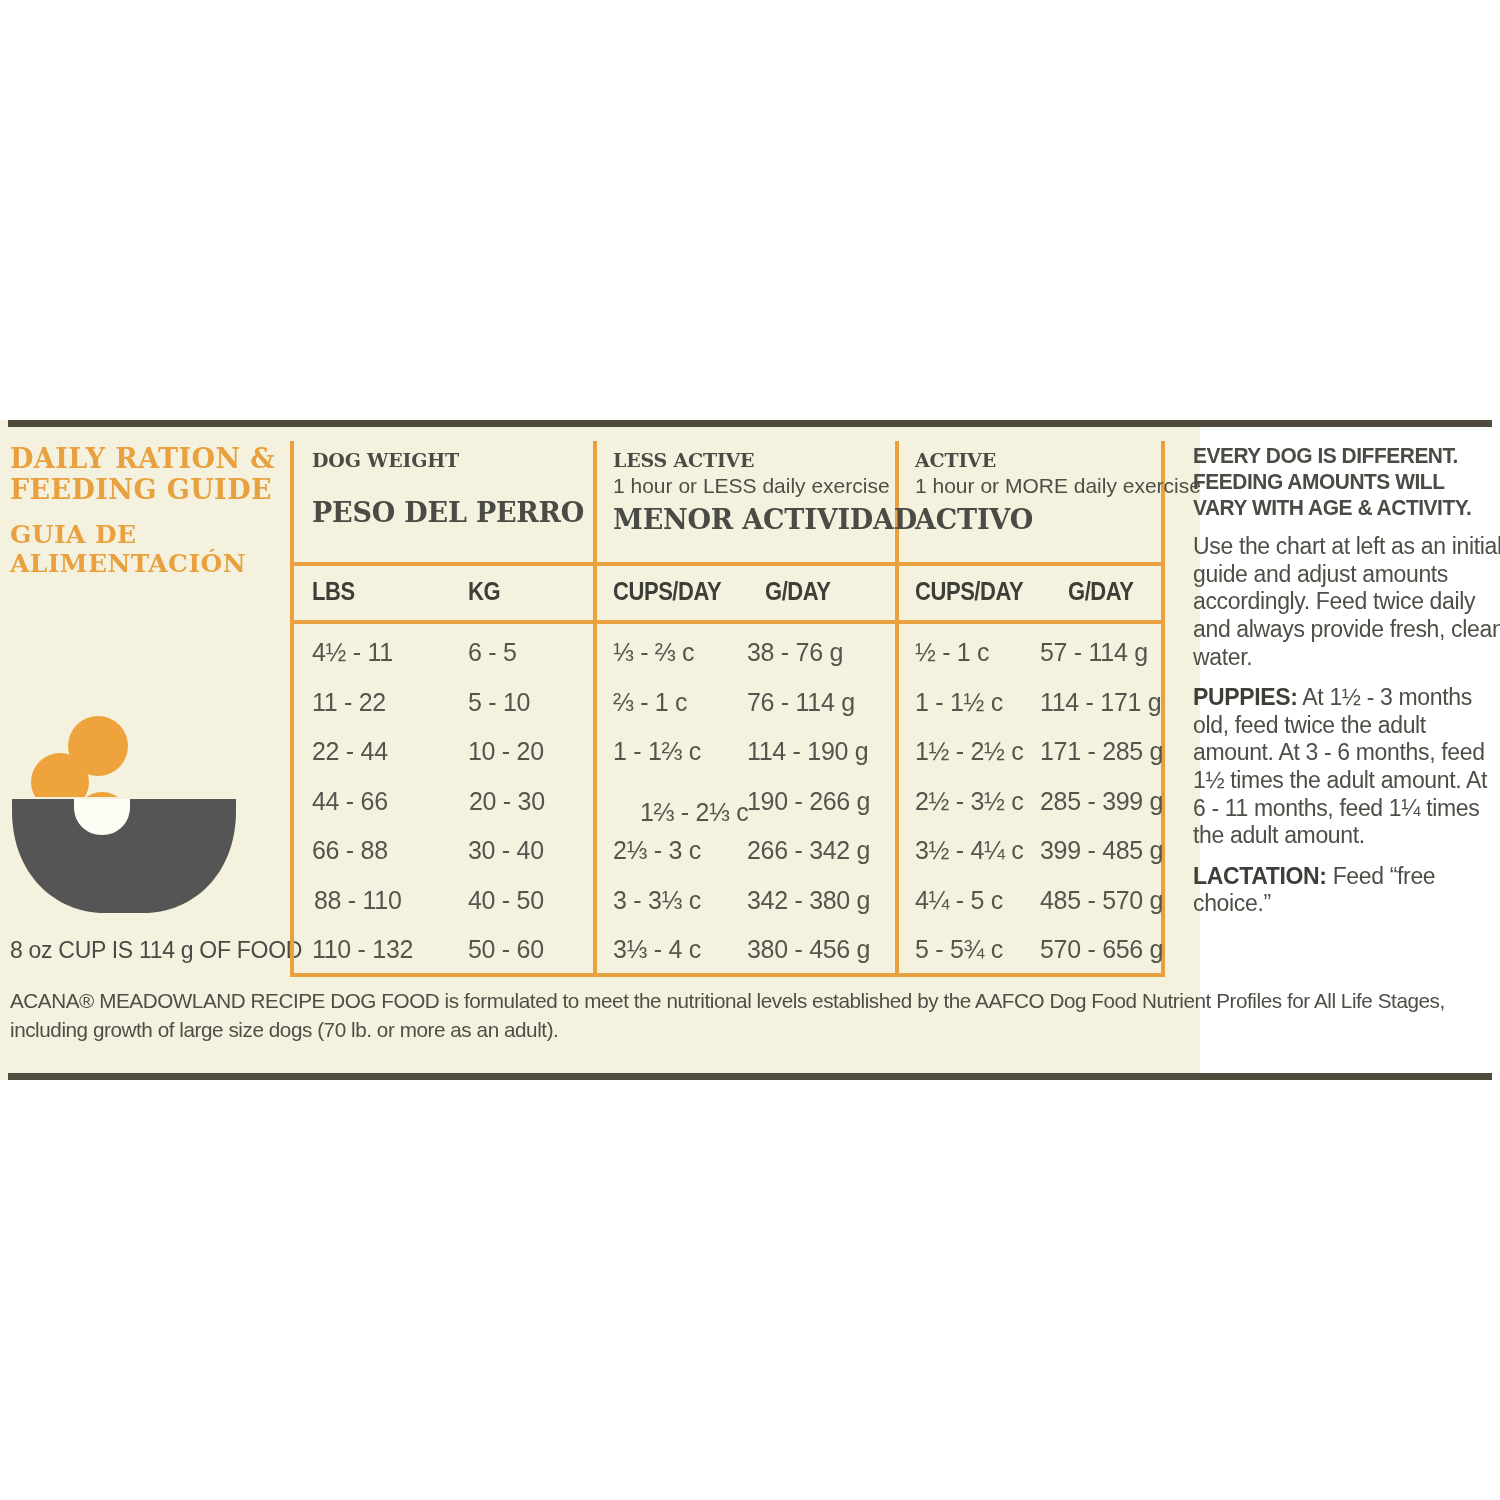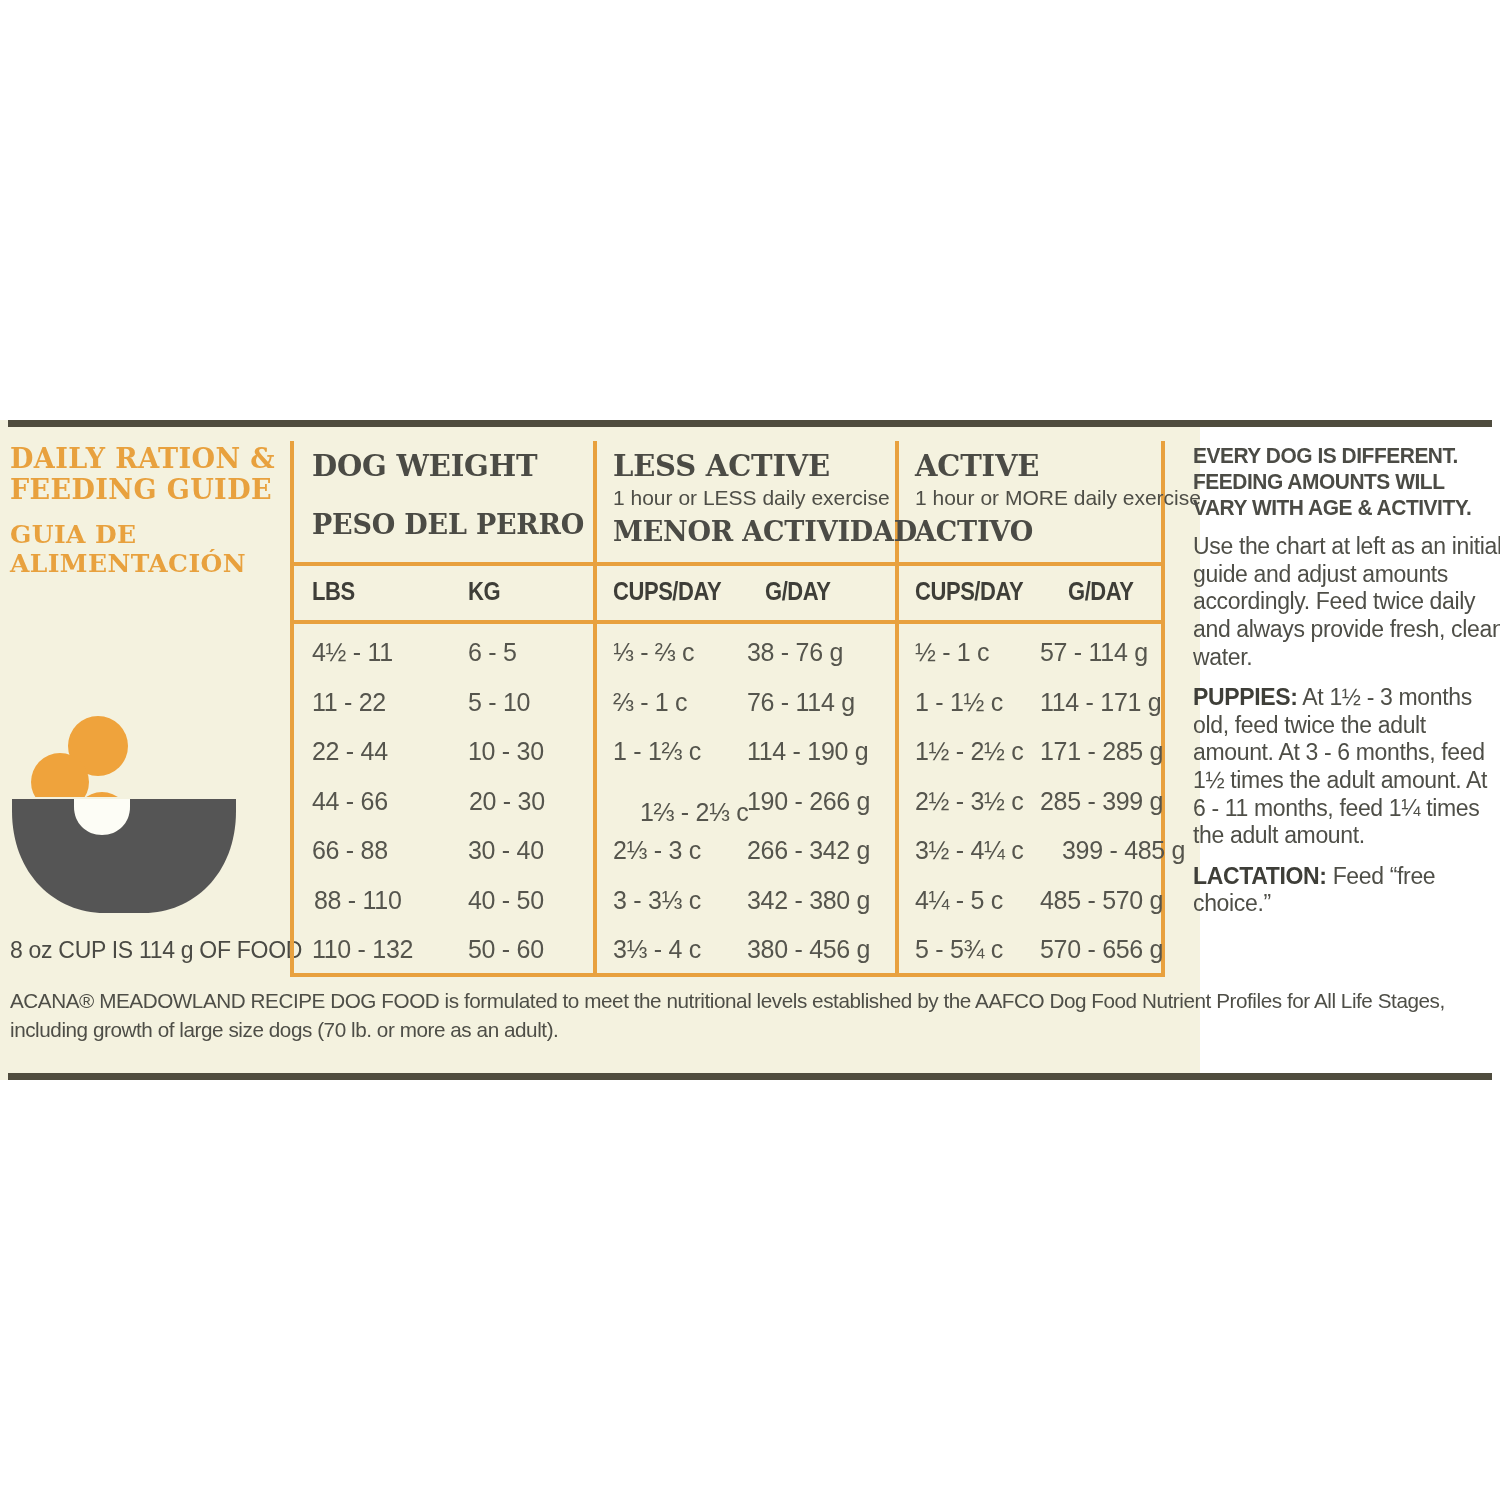--- a/index.html
+++ b/index.html
@@ -108,21 +108,21 @@
   }
 
   .colhead {
     position: absolute;
     top: 22px;
     color: #4B4B45;
   }
   .ch-main {
     font-family: "DejaVu Serif", serif;
     font-weight: bold;
-    font-size: 29px;
+    font-size: 19px;
     letter-spacing: -0.2px;
     white-space: nowrap;
   }
   .ch-sub {
     font-family: "Liberation Sans", sans-serif;
     font-size: 21px;
     color: #4E4E47;
     margin-top: 3px;
     white-space: nowrap;
   }
@@ -280,37 +280,37 @@
           <div class="cell" style="left: 457px; top: 211px;">38 - 76 g</div>
           <div class="cell" style="left: 625px; top: 211px;">½ - 1 c</div>
           <div class="cell" style="left: 750px; top: 211px;">57 - 114 g</div>
           <div class="cell" style="left: 22px; top: 260.5px;">11 - 22</div>
           <div class="cell" style="left: 178px; top: 260.5px;">5 - 10</div>
           <div class="cell" style="left: 323px; top: 260.5px;">⅔ - 1 c</div>
           <div class="cell" style="left: 457px; top: 260.5px;">76 - 114 g</div>
           <div class="cell" style="left: 625px; top: 260.5px;">1 - 1½ c</div>
           <div class="cell" style="left: 750px; top: 260.5px;">114 - 171 g</div>
           <div class="cell" style="left: 22px; top: 310px;">22 - 44</div>
-          <div class="cell" style="left: 178px; top: 310px;">10 - 30</div>
+          <div class="cell" style="left: 178px; top: 310px;">10 - 20</div>
           <div class="cell" style="left: 323px; top: 310px;">1 - 1⅔ c</div>
           <div class="cell" style="left: 457px; top: 310px;">114 - 190 g</div>
           <div class="cell" style="left: 625px; top: 310px;">1½ - 2½ c</div>
           <div class="cell" style="left: 750px; top: 310px;">171 - 285 g</div>
           <div class="cell" style="left: 22px; top: 359.5px;">44 - 66</div>
           <div class="cell" style="left: 179px; top: 359.5px;">20 - 30</div>
           <div class="cell" style="left: 323px; top: 371px; margin-left: 27px;">1⅔ - 2⅓ c</div>
           <div class="cell" style="left: 457px; top: 359.5px;">190 - 266 g</div>
           <div class="cell" style="left: 625px; top: 359.5px;">2½ - 3½ c</div>
           <div class="cell" style="left: 750px; top: 359.5px;">285 - 399 g</div>
           <div class="cell" style="left: 22px; top: 409px;">66 - 88</div>
           <div class="cell" style="left: 178px; top: 409px;">30 - 40</div>
           <div class="cell" style="left: 323px; top: 409px;">2⅓ - 3 c</div>
           <div class="cell" style="left: 457px; top: 409px;">266 - 342 g</div>
           <div class="cell" style="left: 625px; top: 409px;">3½ - 4¼ c</div>
-          <div class="cell" style="left: 772px; top: 409px;">399 - 485 g</div>
+          <div class="cell" style="left: 750px; top: 409px;">399 - 485 g</div>
           <div class="cell" style="left: 24px; top: 458.5px;">88 - 110</div>
           <div class="cell" style="left: 178px; top: 458.5px;">40 - 50</div>
           <div class="cell" style="left: 323px; top: 458.5px;">3 - 3⅓ c</div>
           <div class="cell" style="left: 457px; top: 458.5px;">342 - 380 g</div>
           <div class="cell" style="left: 625px; top: 458.5px;">4¼ - 5 c</div>
           <div class="cell" style="left: 750px; top: 458.5px;">485 - 570 g</div>
           <div class="cell" style="left: 22px; top: 508px;">110 - 132</div>
           <div class="cell" style="left: 178px; top: 508px;">50 - 60</div>
           <div class="cell" style="left: 323px; top: 508px;">3⅓ - 4 c</div>
           <div class="cell" style="left: 457px; top: 508px;">380 - 456 g</div>

